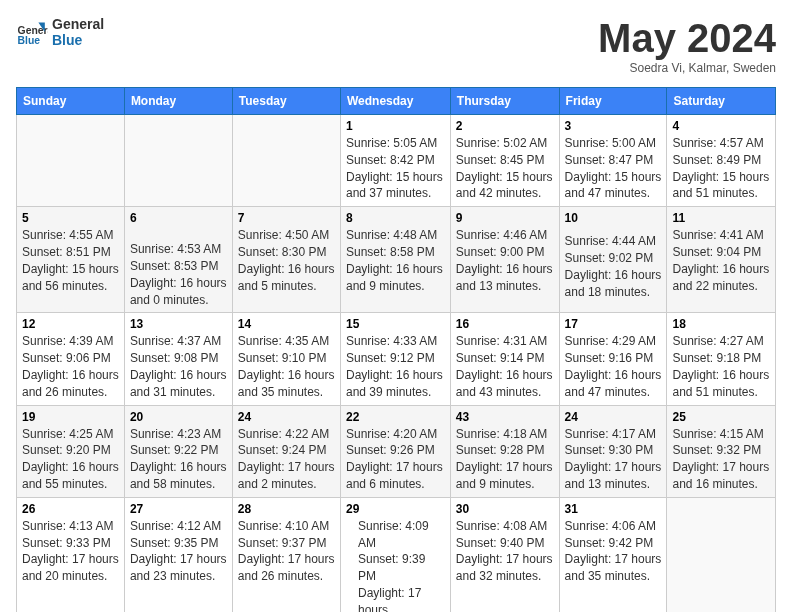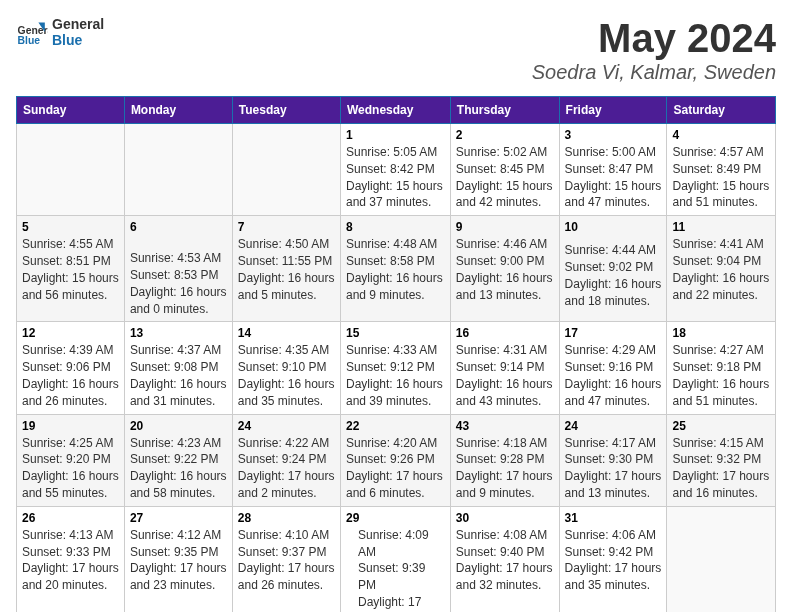--- a/index.html
+++ b/index.html
@@ -27,31 +27,30 @@
     }
     .title-block {
       text-align: right;
     }
     .month-title {
       font-size: 40px;
       font-weight: bold;
       color: #333;
     }
     .subtitle {
-      font-size: 20px;
+      font-size: 12px;
       color: #555;
-      font-style: italic;
     }
     table {
       width: 100%;
       border-collapse: collapse;
       font-size: 11px;
     }
     thead tr th {
-      background: #4c1d95;
+      background: #3b82f6;
       color: #fff;
       text-align: left;
       padding: 6px 6px;
       font-size: 12px;
       border: 1px solid #1a6fad;
     }
     tbody tr td {
       border: 1px solid #ccc;
       vertical-align: top;
       padding: 4px 5px;
@@ -155,21 +154,21 @@
         <td>
           <span class="day-number">6</span>
           <div class="day-info" style="white-space: pre-line; margin-top: 16px;">Sunrise: 4:53 AM
 Sunset: 8:53 PM
 Daylight: 16 hours
 and 0 minutes.</div>
         </td>
         <td>
           <span class="day-number">7</span>
           <div class="day-info" style="white-space: pre-line;">Sunrise: 4:50 AM
-Sunset: 11:55 PM
+Sunset: 8:30 PM
 Daylight: 16 hours
 and 5 minutes.</div>
         </td>
         <td>
           <span class="day-number">8</span>
           <div class="day-info" style="white-space: pre-line;">Sunrise: 4:48 AM
 Sunset: 8:58 PM
 Daylight: 16 hours
 and 9 minutes.</div>
         </td>

